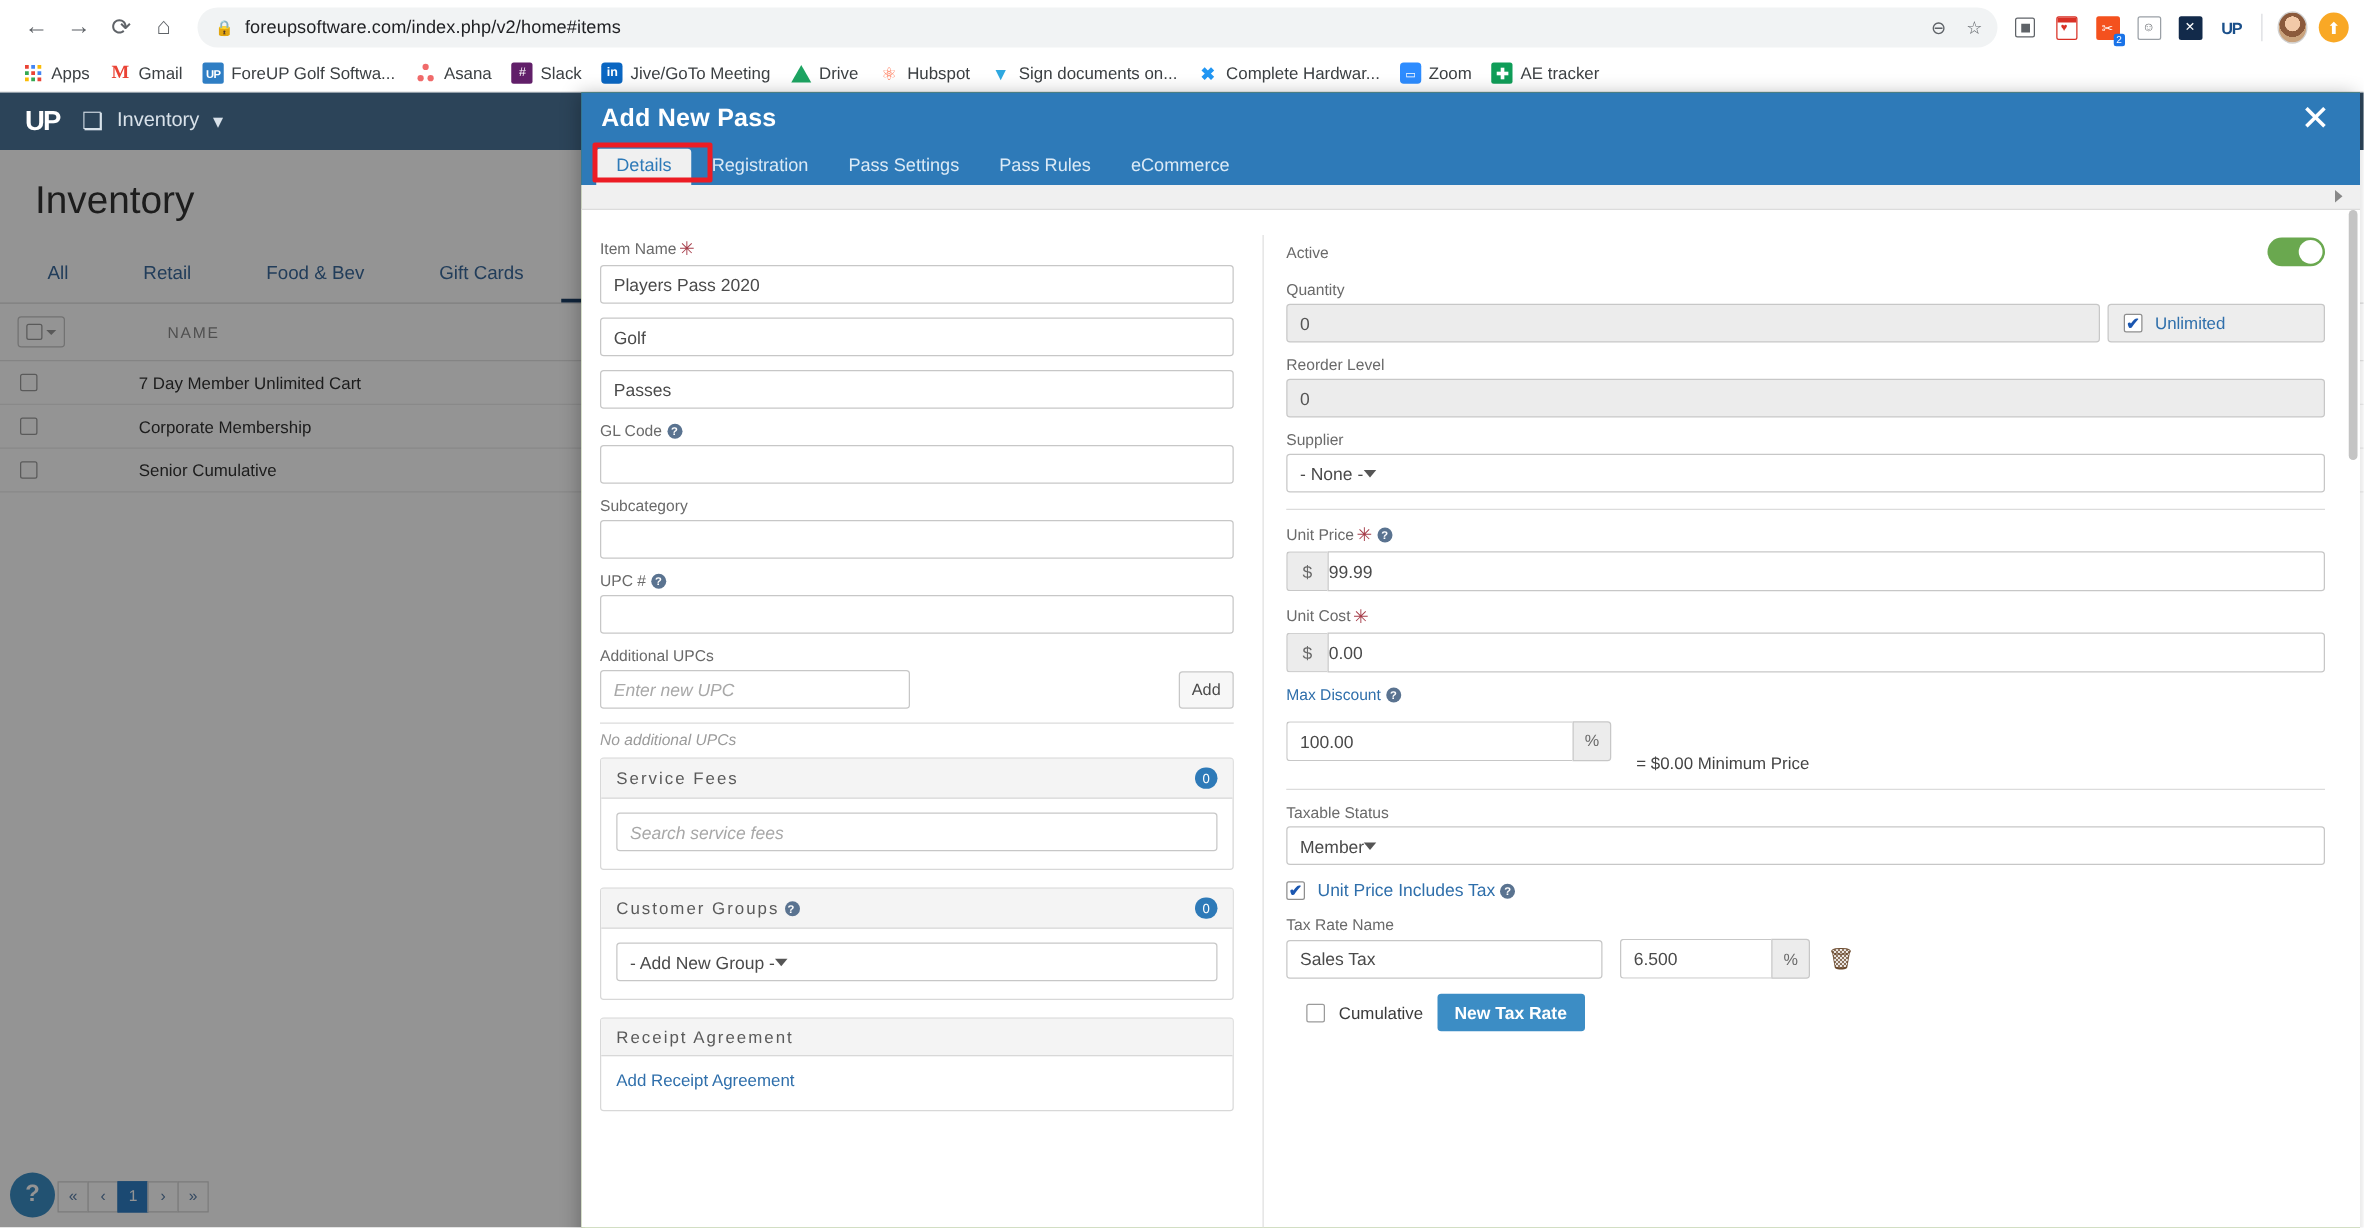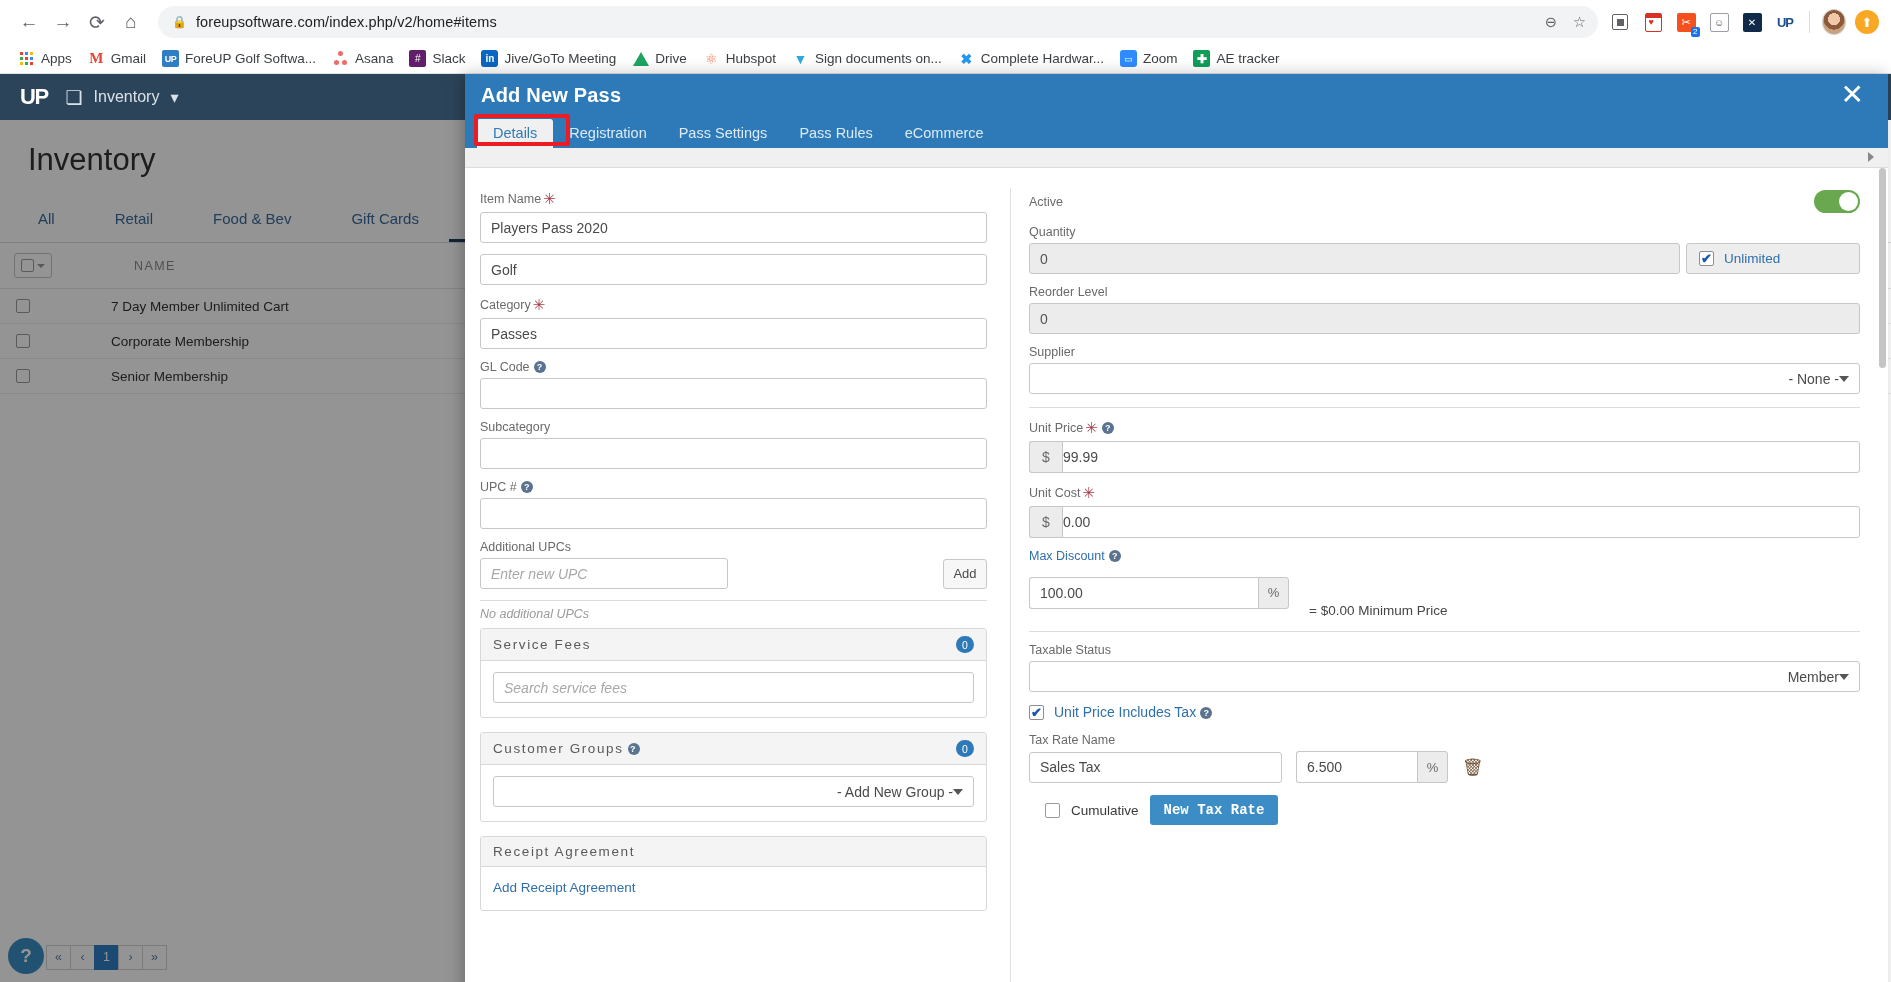--- a/index.html
+++ b/index.html
@@ -159,21 +159,21 @@
 
   .panel { border:1px solid #d8d8d8; border-radius:3px; margin-bottom:14px; }
   .panel-head { background:#f4f4f4; border-bottom:1px solid #d8d8d8; padding:7px 12px;
                 display:flex; align-items:center; justify-content:space-between; }
   .panel-title { font-size:13.5px; color:#5a5a5a; letter-spacing:1.6px; }
   .cnt-badge { background:#2e7ab8; color:#fff; font-size:10.5px; border-radius:9px;
                min-width:18px; height:17px; padding:0 5px; display:flex;align-items:center;justify-content:center;}
   .panel-body { padding:11px 12px 14px; }
   .panel-body .inp { width:100%; }
   .sel { width:100%; height:31px; border:1px solid #c7c7c7; border-radius:3px; padding:0 10px;
-         font-size:14px; color:#4a4a4a; display:flex; align-items:center; justify-content:flex-end;
+         font-size:14px; color:#4a4a4a; display:flex; align-items:center; justify-content:flex-start;
          background:#fff; }
   .chev { width:0;height:0;border-left:5px solid transparent;border-right:5px solid transparent;
           border-top:6px solid #555; }
 
   
   .r-row-top { display:flex; align-items:center; justify-content:space-between; margin-bottom:12px; }
   .toggle { width:46px; height:23px; border-radius:12px; background:#6aa84f; position:relative; }
   .toggle i { position:absolute; right:2px; top:2px; width:19px; height:19px; border-radius:50%; background:#fff; }
   .qty-row { display:flex; align-items:stretch; gap:6px; }
   .qty-row .inp { flex:1; }
@@ -201,21 +201,21 @@
   .taxchk-row { display:flex; align-items:center; gap:10px; margin:12px 0 13px; }
   .tax-lab { font-size:14px; color:#2f6fab; }
   .taxrate-row { display:flex; align-items:center; gap:14px; }
   .taxrate-row .inp { width:253px; }
   .pct-grp { display:flex; width:152px; }
   .trash { color:#6b4a2e; font-size:17px; }
   .cum-row { display:flex; align-items:center; gap:11px; margin-top:12px;padding-left:16px; }
   .cbx-off { width:15px;height:15px;border:1px solid #9b9b9b;background:#fff;border-radius:2px; }
   .cum-lab { font-size:13.5px; color:#3a3a3a; }
   .btn-blue { background:#3c8dc5; color:#fff; font-size:14px; font-weight:bold; border-radius:3px;
-              padding:7px 14px;font-family:Liberation Mono, monospace; }
+              padding:7px 14px; }
 
   .rt-scroll { position:absolute; right:2px; top:0; width:7px; height:560px; }
   .rt-scroll i { position:absolute; top:0; width:7px; height:200px; background:#c4c4c4; border-radius:4px; }
 
   .modal-foot { height:46px; border-top:1px solid #dcdcdc; background:#f7f7f7; display:flex; align-items:center;
                 padding:0 20px; justify-content:space-between; }
   .btn-close { border:1px solid #c7c7c7; border-radius:3px; background:#fff; font-size:13.5px; color:#4a4a4a;
                padding:7px 17px; }
   .foot-right { display:flex; align-items:center; gap:16px; }
   .ca-row { display:flex; align-items:center; gap:9px; }
@@ -371,21 +371,21 @@
       <div class="tbl-row">
         <span class="cbx"></span>
         <span class="row-name">7 Day Member Unlimited Cart</span>
       </div>
       <div class="tbl-row">
         <span class="cbx"></span>
         <span class="row-name">Corporate Membership</span>
       </div>
       <div class="tbl-row">
         <span class="cbx"></span>
-        <span class="row-name">Senior Membership</span>
+        <span class="row-name">Senior Cumulative</span>
       </div>
     </div>
 
     <div class="pager">
       <span class="pg">«</span>
       <span class="pg">‹</span>
       <span class="pg num">1</span>
       <span class="pg">›</span>
       <span class="pg">»</span>
     </div>
@@ -419,21 +419,20 @@
         <div class="fld">
           <span class="lab"><span>Item Name</span><span class="req">✳</span></span>
           <div class="inp">Players Pass 2020</div>
         </div>
 
         <div class="fld">
           <div class="inp">Golf</div>
         </div>
 
         <div class="fld">
-          <span class="lab"><span>Category</span><span class="req">✳</span></span>
           <div class="inp">Passes</div>
         </div>
 
         <div class="fld">
           <span class="lab"><span>GL Code</span><span class="qmark">?</span></span>
           <div class="inp"></div>
         </div>
 
         <div class="fld">
           <span class="lab">Subcategory</span>

